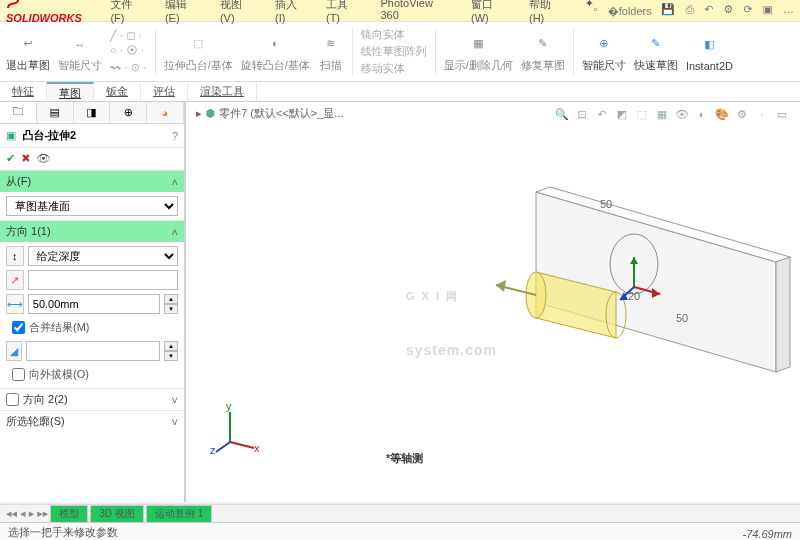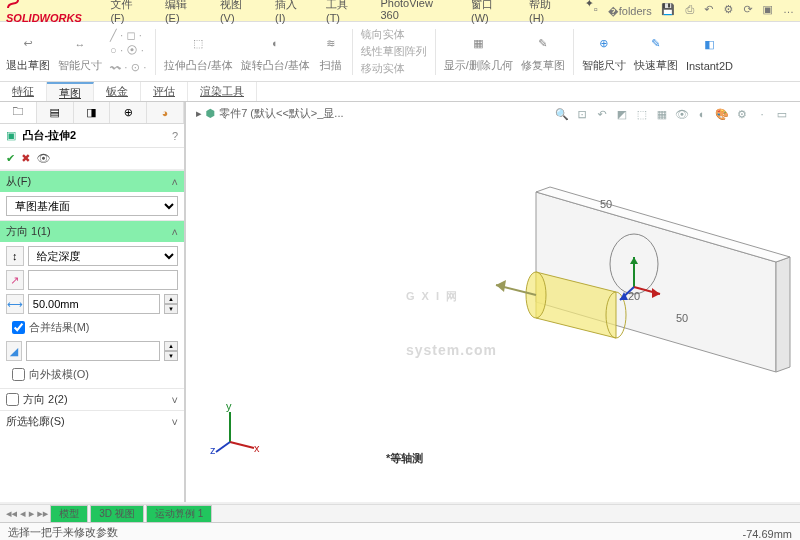--- a/index.html
+++ b/index.html
@@ -47,21 +47,21 @@
 .vp-toolbar { position:absolute; top:4px; right:10px; display:flex; gap:4px; color:#9aa; }
 .vp-toolbar span { width:16px; height:16px; display:flex; align-items:center; justify-content:center; }
 .breadcrumb { position:absolute; top:4px; left:10px; color:#666; display:flex; align-items:center; gap:4px; }
 .watermark { position:absolute; top:160px; left:220px; color:#d9d9d9; font-size:42px; font-weight:bold; letter-spacing:2px; pointer-events:none; }
 .watermark small { font-size:14px; display:block; letter-spacing:1px;margin-top:32px; }
 .triad { position:absolute; bottom:48px; left:24px; }
 .view-label { position:absolute; bottom:36px; left:200px; color:#333; font-weight:bold;}
 .bottom-tabs { position:absolute; left:0; right:0; bottom:18px; height:18px; background:#f4f4f4; border-top:1px solid #ddd; display:flex; align-items:center; padding-left:6px; gap:2px; }
 .btab { border:1px solid #ccc; background:#22c55e; padding:1px 8px; font-size:10px; color:#555;}
 .statusbar { position:absolute; left:0; right:0; bottom:0; height:18px; background:#fafafa; border-top:1px solid #ccc; display:flex; align-items:flex-end; padding:0 8px; color:#555; }
-.statusbar .r { margin-left:auto; }
+.statusbar .r { margin-left:auto;font-style:italic; }
 .model-svg { position:absolute; top:50px; left:190px; }
 </style>
 </head>
 <body>
 
 <div class="titlebar">
   <span class="logo">
     <svg width="14" height="14" viewBox="0 0 14 14">
         <path d="M2 11 C2 4 12 9 12 3" stroke="#d9042b" stroke-width="2" fill="none"></path>
       </svg>

